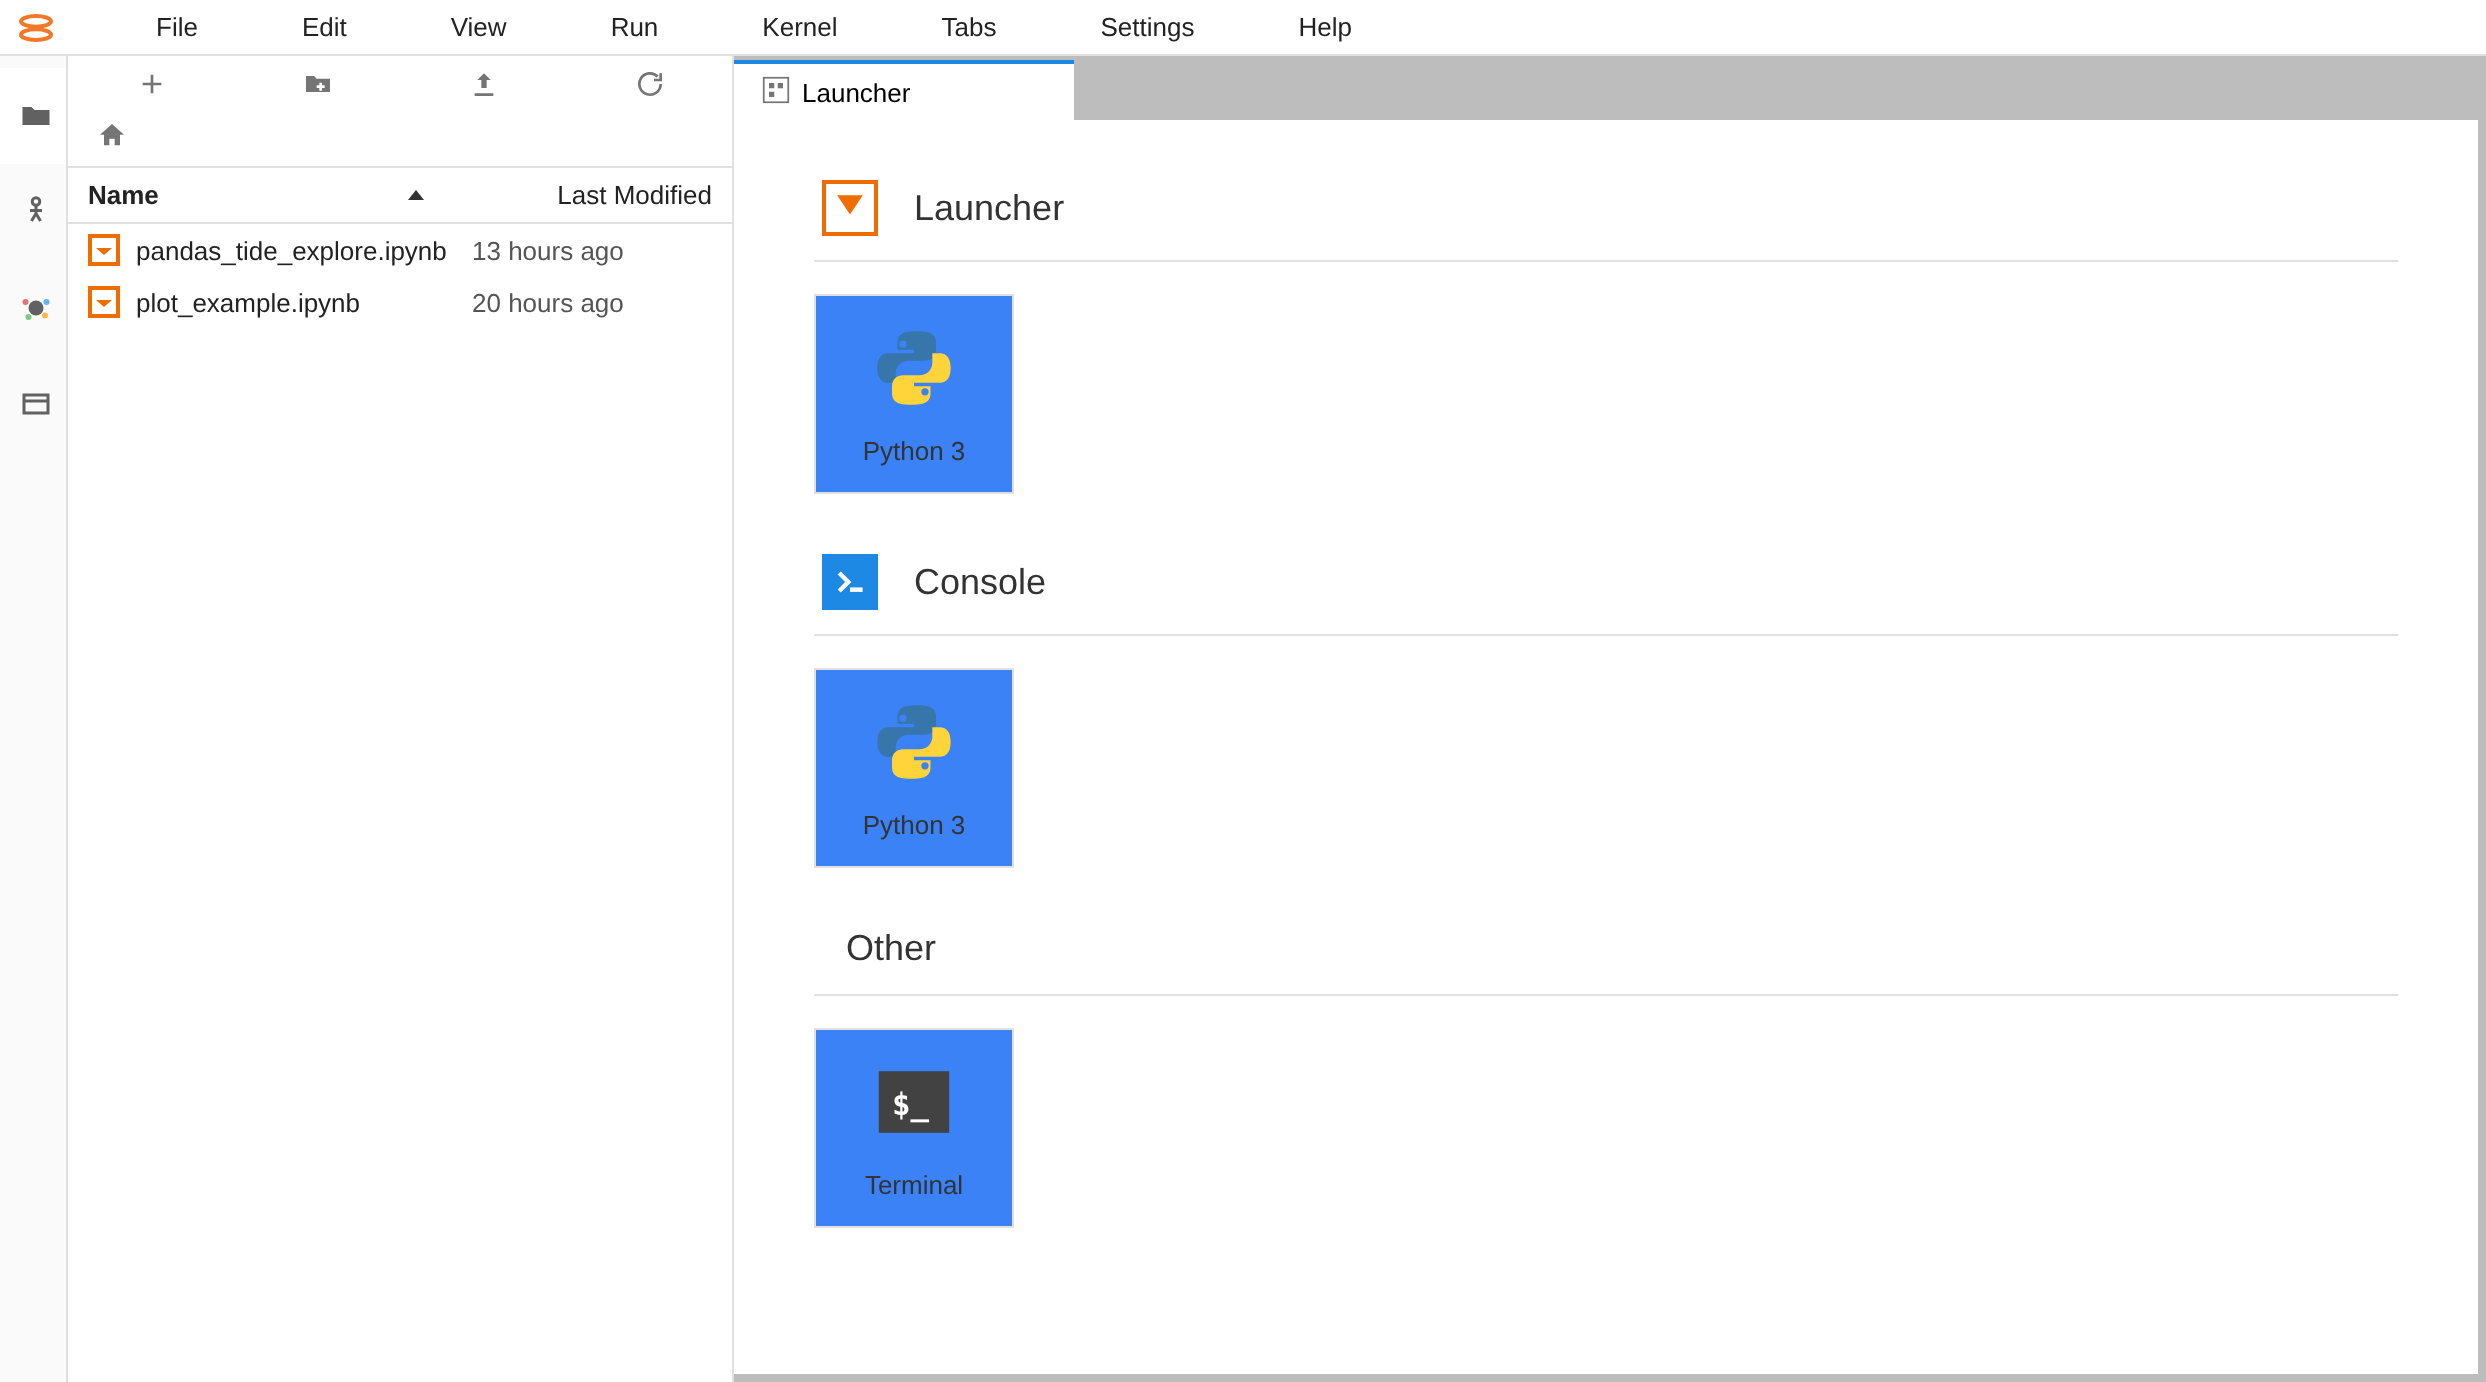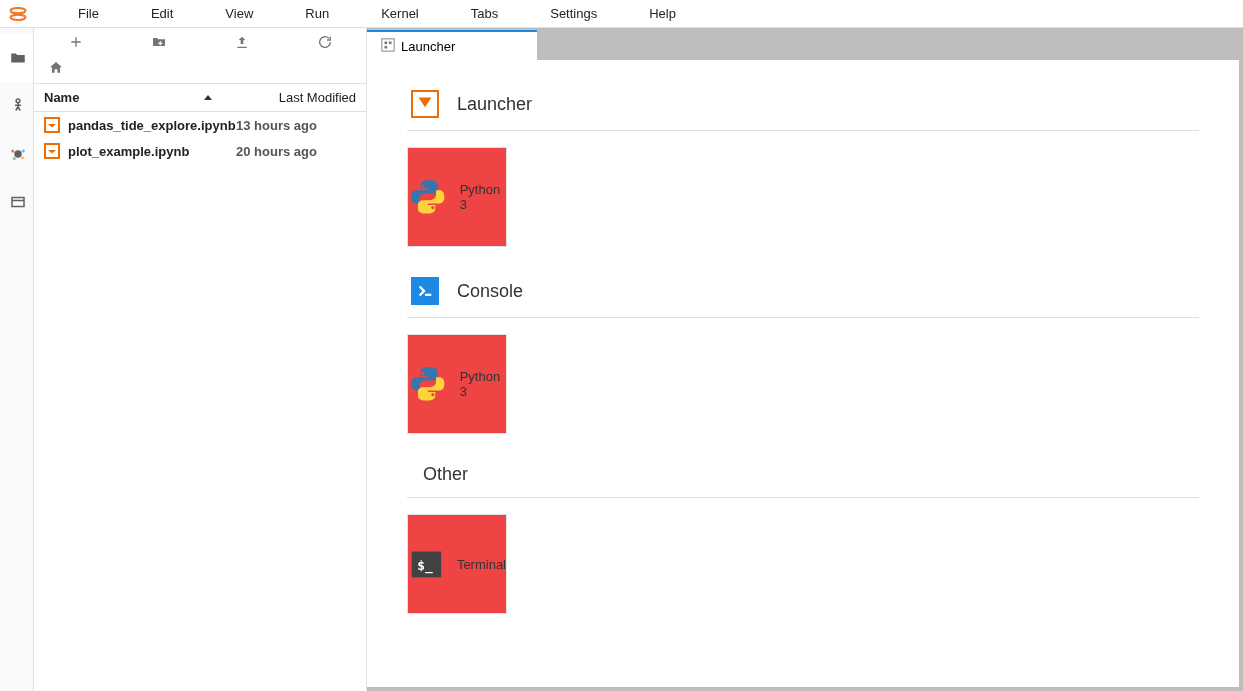--- a/index.html
+++ b/index.html
@@ -89,21 +89,20 @@
   font-size:13px;
 }
 .fb-header .col-name { flex:1; padding-left:10px; display:flex; align-items:center; gap:0; font-weight:600;}
 .fb-header .col-mod { width:130px; text-align:right; padding-right:10px; font-weight:400;}
 .fb-list { flex:1; overflow:auto; }
 .fb-row {
   display:flex; align-items:center;
   height: 26px;
   padding: 0 10px;
   cursor:pointer;
-  font-weight:bold;
 }
 .fb-row .nbicon {
   width:16px; height:16px; margin-right:8px;
   border:2px solid #ef6c00;
   position:relative;
 }
 .fb-row .nbicon::after{
   content:""; position:absolute; left:2px; right:2px; bottom:2px; top:5px;
   background:#ef6c00;
   clip-path: polygon(0 0,100% 0,50% 70%);
@@ -153,24 +152,24 @@
 }
 .section-head.notebook .icon-sq{ border:2px solid #ef6c00;}
 .section-head.console .icon-sq{ background:#1e88e5;}
 .section-title { font-size:18px; font-weight:400; color:#333; }
 .section-rule { border:0; border-top:1px solid #e0e0e0; margin-bottom:16px; }
 
 .cards { display:flex; gap:18px; }
 .card {
   width: 100px; height: 100px;
   border:1px solid #e0e0e0;
-  display:flex; flex-direction:row; align-items:center; justify-content:center;
+  display:flex; flex-direction:column; align-items:center; justify-content:center;
   gap:12px;
   cursor:pointer;
-  background:#ef4444;
+  background:#3b82f6;
 }
 .card-label { font-size:13px; color:#333;}
 .card-icon {
   width:44px; height:44px;
   display:flex; align-items:center; justify-content:center;
 }
 
 .sort-caret {
   width:0; height:0;
   border-left:4px solid transparent;

